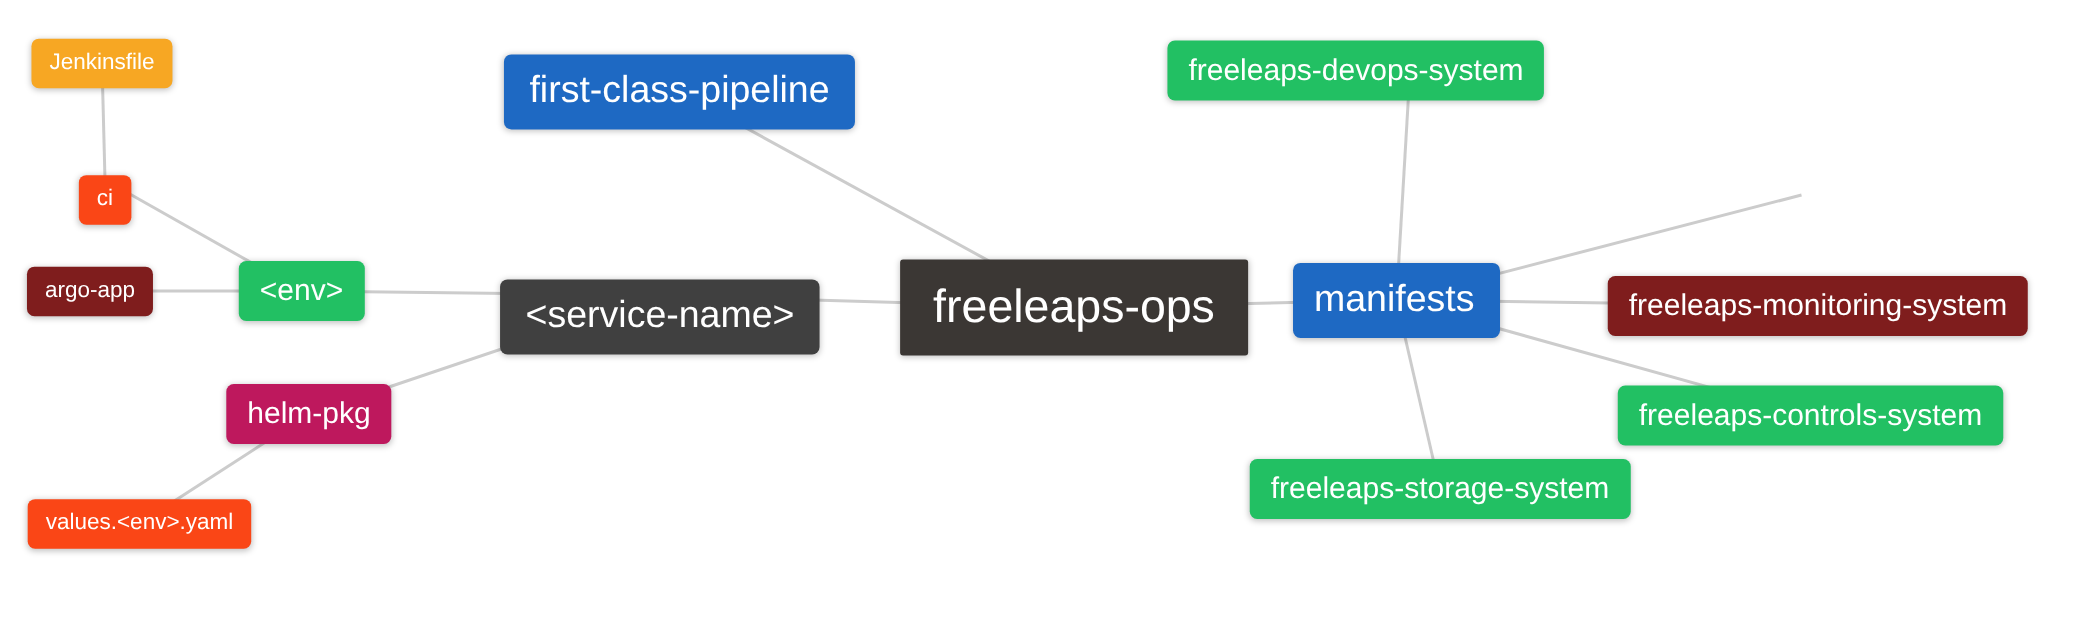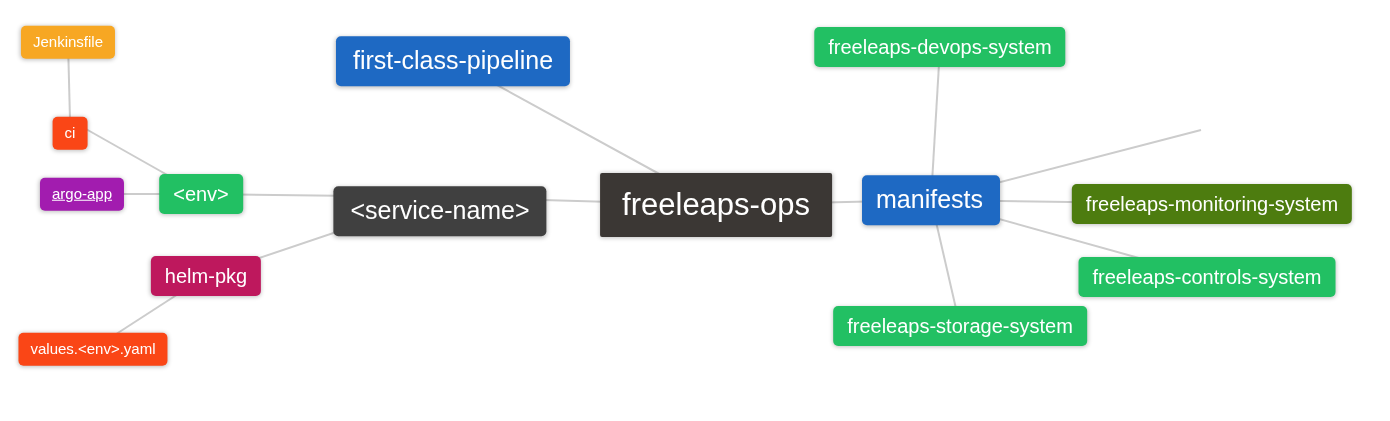--- a/index.html
+++ b/index.html
@@ -46,25 +46,25 @@
       <line x1="931" y1="200" x2="716" y2="205" stroke="#cccccc" stroke-width="2"></line>
       <line x1="940" y1="47" x2="931" y2="200" stroke="#cccccc" stroke-width="2"></line>
       <line x1="1201" y1="130" x2="931" y2="200" stroke="#cccccc" stroke-width="2"></line>
       <line x1="1212" y1="204" x2="931" y2="200" stroke="#cccccc" stroke-width="2"></line>
       <line x1="1207" y1="277" x2="931" y2="200" stroke="#cccccc" stroke-width="2"></line>
       <line x1="960" y1="326" x2="931" y2="200" stroke="#cccccc" stroke-width="2"></line>
     </svg>
 
 <div class="node l3" style="left: 68px; top: 42px; background: rgb(247, 167, 35); color: rgb(255, 255, 255);">Jenkinsfile</div>
     <div class="node l3" style="left: 70px; top: 120px; background: rgb(250, 70, 22); color: rgb(255, 255, 255); margin-top: 13px;">ci</div>
-    <div class="node l3" style="left: 82px; top: 194px; background: #a21caf; color: rgb(255, 255, 255); text-decoration: underline;">argo-app</div>
+    <div class="node l3" style="left: 60px; top: 194px; background: #7f1d1d; color: rgb(255, 255, 255);">argo-app</div>
     <div class="node l2" style="left: 201px; top: 194px; background: rgb(34, 192, 99); color: rgb(255, 255, 255);">&lt;env&gt;</div>
     <div class="node l2" style="left: 206px; top: 276px; background: #be185d; color: rgb(255, 255, 255);">helm-pkg</div>
     <div class="node l3" style="left: 93px; top: 349px; background: rgb(250, 70, 22); color: rgb(255, 255, 255); text-align: right;">values.&lt;env&gt;.yaml</div>
     <div class="node l1" style="left: 453px; top: 61px; background: rgb(30, 105, 195); color: rgb(255, 255, 255);">first-class-pipeline</div>
     <div class="node l1" style="left: 440px; top: 211px; background: #404040; color: rgb(255, 255, 255);">&lt;service-name&gt;</div>
     <div class="node root" style="left: 716px; top: 205px; background: rgb(59, 55, 52); color: rgb(255, 255, 255);">freeleaps-ops</div>
     <div class="node l1" style="left: 931px; top: 200px; background: rgb(30, 105, 195); color: rgb(255, 255, 255); padding-left: 14px;">manifests</div>
-    <div class="node l2" style="left: 940px; top: 47px; background: rgb(34, 192, 99); color: rgb(255, 255, 255);">freeleaps-devops-system</div>
-    <div class="node l2" style="left: 1212px; top: 204px; background: #4d7c0f; color: rgb(255, 255, 255);">freeleaps-monitoring-system</div>
+    <div class="node l2" style="left: 904px; top: 47px; background: rgb(34, 192, 99); color: rgb(255, 255, 255);">freeleaps-devops-system</div>
+    <div class="node l2" style="left: 1212px; top: 204px; background: #7f1d1d; color: rgb(255, 255, 255);">freeleaps-monitoring-system</div>
     <div class="node l2" style="left: 1207px; top: 277px; background: rgb(34, 192, 99); color: rgb(255, 255, 255);">freeleaps-controls-system</div>
     <div class="node l2" style="left: 960px; top: 326px; background: rgb(34, 192, 99); color: rgb(255, 255, 255);">freeleaps-storage-system</div>
   </div>
 
 </body></html>

